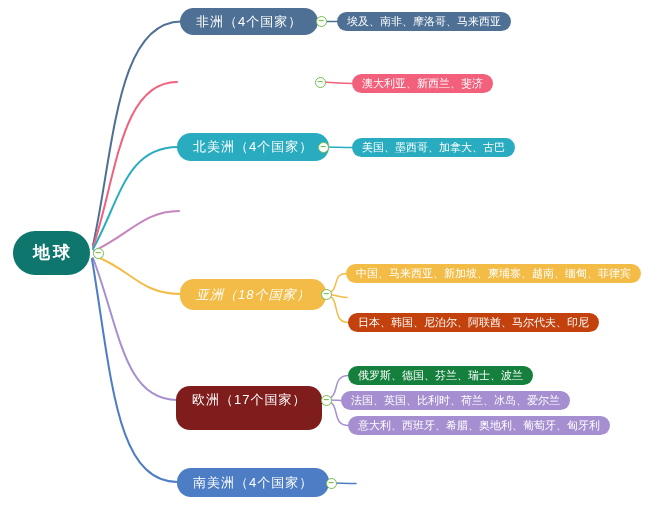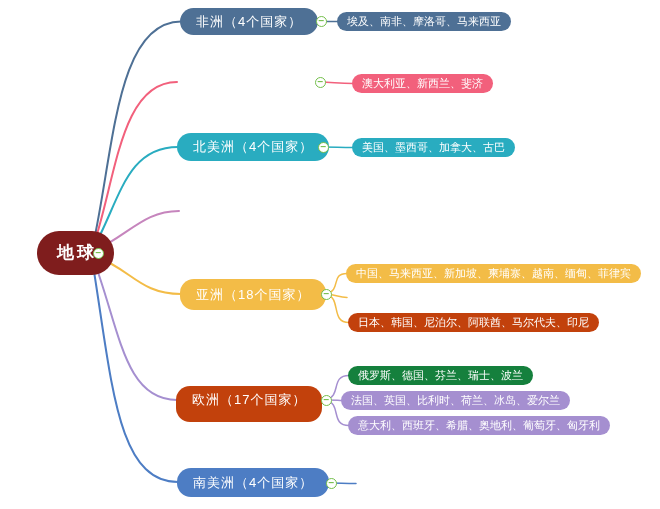--- a/index.html
+++ b/index.html
@@ -52,31 +52,31 @@
     <path class="edge leaf" d="M 323 147 C 335 147, 340 147.5, 353 147.5" style="stroke: rgb(41, 172, 192);"></path>
     <path class="edge leaf" d="M 326 294 C 342 290, 330 273.5, 347 273.5" style="stroke: rgb(243, 188, 71);"></path>
     <path class="edge leaf" d="M 326 294 C 338 295, 338 297.5, 347 297.5" style="stroke: rgb(243, 188, 71);"></path>
     <path class="edge leaf" d="M 326 294 C 342 298, 330 322.5, 349 322.5" style="stroke: rgb(243, 188, 71);"></path>
     <path class="edge leaf" d="M 326 400 C 342 396, 330 375.5, 349 375.5" style="stroke: rgb(165, 143, 208);"></path>
     <path class="edge leaf" d="M 326 400 C 336 400, 338 400.5, 342 400.5" style="stroke: rgb(165, 143, 208);"></path>
     <path class="edge leaf" d="M 326 400 C 342 404, 330 425.5, 349 425.5" style="stroke: rgb(165, 143, 208);"></path>
     <path class="edge leaf" d="M 331 483 C 340 483, 344 483.5, 356 483.5" style="stroke: rgb(77, 125, 196);"></path>
   </svg>
 
-  <div class="node root" style="left: 37px; top: 231px; background-color: #7f1d1d;">地球</div>
+  <div class="node root" style="left: 13px; top: 231px; background-color: #0f766e;">地球</div>
 
   <div class="node branch" style="left: 180px; top: 8px; height: 27px; line-height: 27px; background-color: rgb(78, 112, 149);">非洲（4个国家）</div>
 
 
   <div class="node branch" style="left: 177px; top: 133px; height: 28px; line-height: 28px; background-color: rgb(41, 172, 192);">北美洲（4个国家）</div>
 
 
-  <div class="node branch" style="left: 180px; top: 279px; height: 31px; line-height: 31px; background-color: rgb(243, 188, 71);">亚洲（18个国家）</div>
+  <div class="node branch" style="left: 180px; top: 279px; height: 31px; line-height: 31px; background-color: rgb(243, 188, 71); font-style: italic;">亚洲（18个国家）</div>
 
-  <div class="node branch" style="left: 176px; top: 386px; height: 36px; line-height: 28px; background-color: #c2410c;">欧洲（17个国家）</div>
+  <div class="node branch" style="left: 176px; top: 386px; height: 44px; line-height: 28px; background-color: #7f1d1d;">欧洲（17个国家）</div>
 
   <div class="node branch" style="left: 177px; top: 468px; height: 29px; line-height: 29px; background-color: rgb(77, 125, 196);">南美洲（4个国家）</div>
 
   <div class="node child" style="left: 337px; top: 12px; background-color: rgb(78, 112, 149);">埃及、南非、摩洛哥、马来西亚</div>
 
   <div class="node child" style="left: 352px; top: 74px; background-color: rgb(242, 96, 124);">澳大利亚、新西兰、斐济</div>
 
   <div class="node child" style="left: 352px; top: 138px; background-color: rgb(41, 172, 192);">美国、墨西哥、加拿大、古巴</div>
 
   <div class="node child" style="left: 346px; top: 264px; background-color: rgb(243, 188, 71);">中国、马来西亚、新加坡、柬埔寨、越南、缅甸、菲律宾</div>

